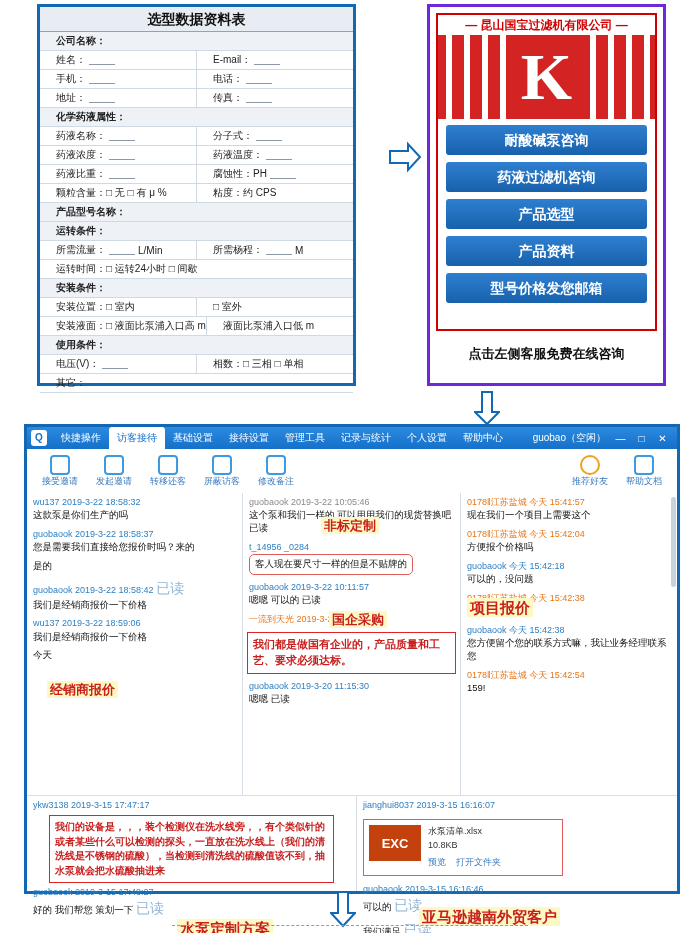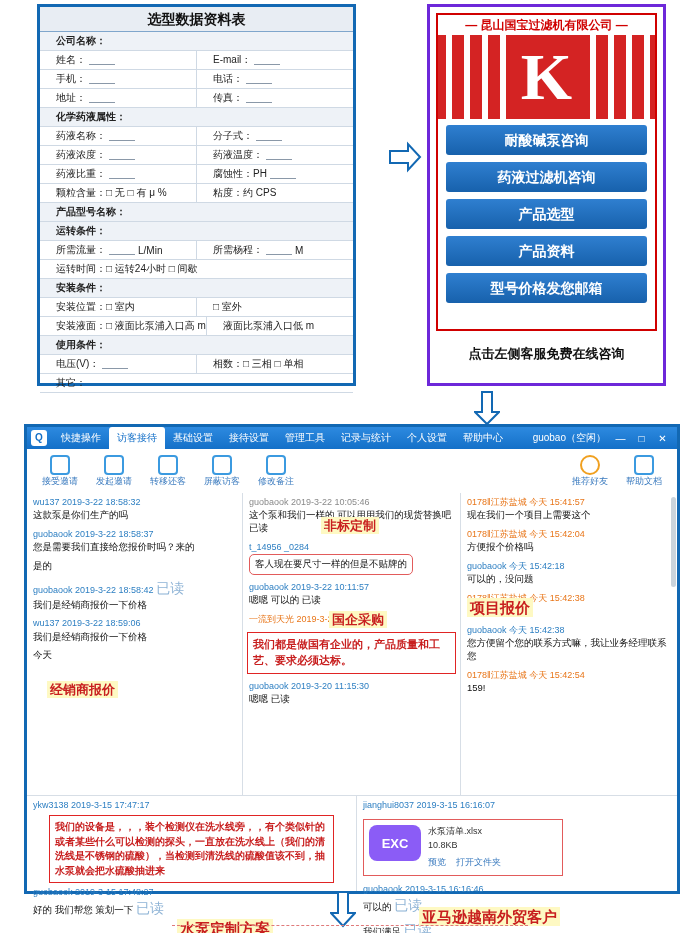--- a/index.html
+++ b/index.html
@@ -148,22 +148,22 @@
     display:flex;border-top:1px solid #d7dee6;background:#ffffff;
   }
   #bl{width:330px;border-right:1px solid #d7dee6;box-sizing:border-box;position:relative;}
   #br{flex:1;position:relative;}
 
   .filecard{
     border:1px solid #e25b5b;margin:4px 6px;padding:5px;display:flex;gap:7px;
     align-items:flex-start;background:#ffffff;width:200px;box-sizing:border-box;
   }
   .fileicon{
-    width:52px;height:36px;background:#8b5cf6;color:#ffffff;font-weight:bold;
-    font-size:13px;display:flex;align-items:center;justify-content:center;border-radius:8px;
+    width:52px;height:36px;background:#c2410c;color:#ffffff;font-weight:bold;
+    font-size:13px;display:flex;align-items:center;justify-content:center;border-radius:0;
   }
   .fmeta{font-size:9px;color:#333;line-height:1.5;}
   .flinks{color:#3b7bbf;font-size:9px;margin-top:4px;display:flex;gap:10px;}
 
   #bottom-rule{
     left:172px;top:925px;width:356px;height:0;border-top:1px dashed #e07a7a;
   }
 
   .scrollbar{
     position:absolute;right:1px;top:4px;width:5px;height:90px;

